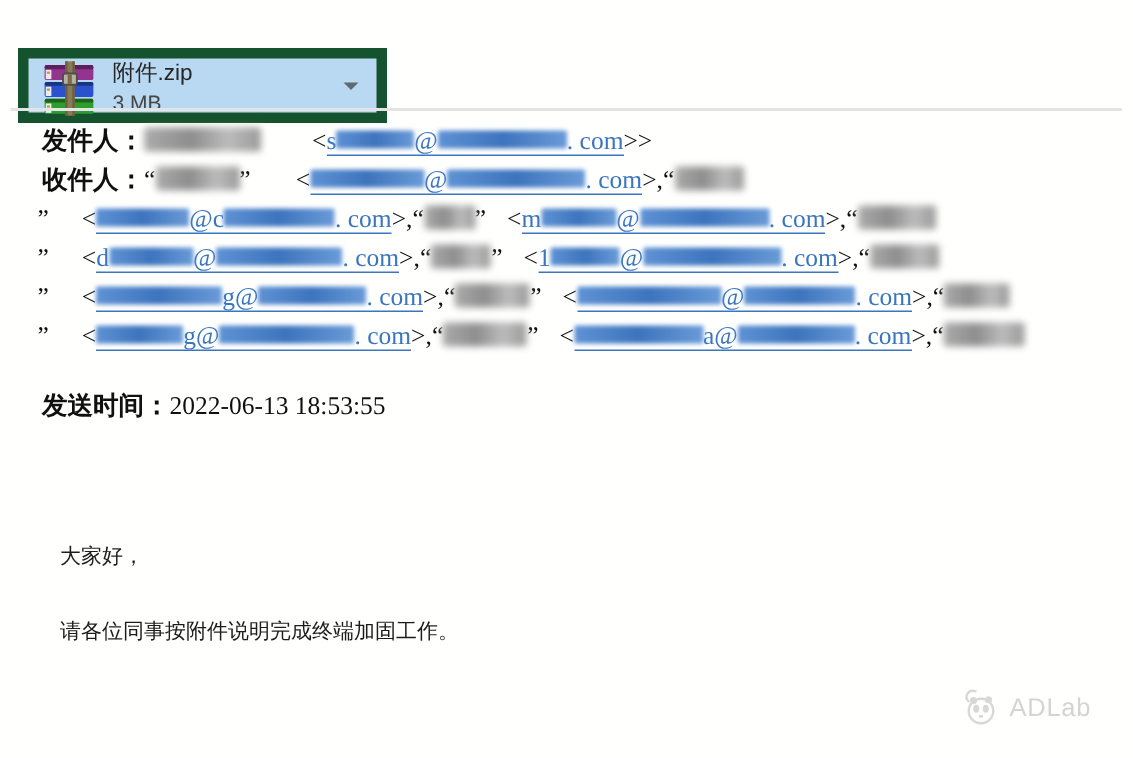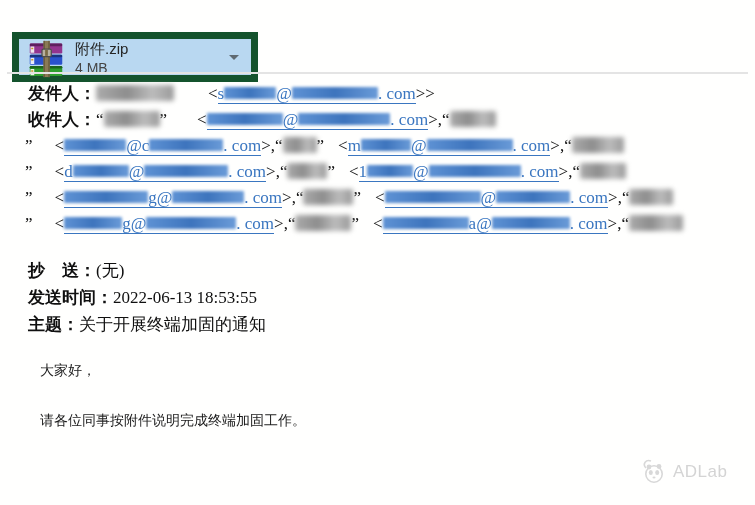--- a/index.html
+++ b/index.html
@@ -90,45 +90,39 @@
       <rect x="4.2" y="25" width="1.6" height="1.2" fill="#c99a2a"></rect>
 
       <rect x="14" y="1.5" width="5" height="29" fill="#8a7a55"></rect>
       <rect x="14" y="1.5" width="1.2" height="29" fill="#6b5d3e"></rect>
       <rect x="17.8" y="1.5" width="1.2" height="29" fill="#6b5d3e"></rect>
       <rect x="12.8" y="8" width="7.4" height="6" rx="1" fill="#b8b0a0" stroke="#4d4d4d" stroke-width="1"></rect>
       <rect x="15.3" y="8.5" width="2.2" height="5" fill="#7a6a45"></rect>
     </svg>
     <div class="attach-meta">
       <div class="fname">附件.zip</div>
-      <div class="fsize">4 MB</div>
+      <div class="fsize">3 MB</div>
     </div>
     <span class="dd-arrow"></span>
   </div>
 
   <div class="divider"></div>
 
   <div class="mailhead">
     <div class="hline"><span class="lbl">发件人：</span><span class="g" style="width: 78px;"></span><span class="sp" style="width: 34px;"></span><span>&lt;</span><a class="email"><span>s</span><span class="b" style="width: 52px;"></span><span>@</span><span class="b" style="width: 86px;"></span><span>. com</span></a><span>&gt;&gt;</span></div>
     <div>
         <div class="hline"><span class="lbl">收件人：</span><span>“</span><span class="g" style="width: 56px;"></span><span>”</span><span class="sp" style="width: 30px;"></span><span>&lt;</span><a class="email"><span class="b" style="width: 76px;"></span><span>@</span><span class="b" style="width: 92px;"></span><span>. com</span></a><span>&gt;,</span><span>“</span><span class="g" style="width: 46px;"></span></div>
         <div class="hline cont"><span>”</span><span class="sp" style="width: 22px;"></span><span>&lt;</span><a class="email"><span class="b" style="width: 62px;"></span><span>@c</span><span class="b" style="width: 74px;"></span><span>. com</span></a><span>&gt;,</span><span>“</span><span class="g" style="width: 34px;"></span><span>”</span><span class="sp" style="width: 14px;"></span><span>&lt;</span><a class="email"><span>m</span><span class="b" style="width: 50px;"></span><span>@</span><span class="b" style="width: 86px;"></span><span>. com</span></a><span>&gt;,</span><span>“</span><span class="g" style="width: 52px;"></span></div>
         <div class="hline cont"><span>”</span><span class="sp" style="width: 22px;"></span><span>&lt;</span><a class="email"><span>d</span><span class="b" style="width: 56px;"></span><span>@</span><span class="b" style="width: 84px;"></span><span>. com</span></a><span>&gt;,</span><span>“</span><span class="g" style="width: 40px;"></span><span>”</span><span class="sp" style="width: 14px;"></span><span>&lt;</span><a class="email"><span>1</span><span class="b" style="width: 46px;"></span><span>@</span><span class="b" style="width: 92px;"></span><span>. com</span></a><span>&gt;,</span><span>“</span><span class="g" style="width: 46px;"></span></div>
         <div class="hline cont"><span>”</span><span class="sp" style="width: 22px;"></span><span>&lt;</span><a class="email"><span class="b" style="width: 84px;"></span><span>g@</span><span class="b" style="width: 72px;"></span><span>. com</span></a><span>&gt;,</span><span>“</span><span class="g" style="width: 50px;"></span><span>”</span><span class="sp" style="width: 14px;"></span><span>&lt;</span><a class="email"><span class="b" style="width: 96px;"></span><span>@</span><span class="b" style="width: 74px;"></span><span>. com</span></a><span>&gt;,</span><span>“</span><span class="g" style="width: 44px;"></span></div>
         <div class="hline cont"><span>”</span><span class="sp" style="width: 22px;"></span><span>&lt;</span><a class="email"><span class="b" style="width: 58px;"></span><span>g@</span><span class="b" style="width: 90px;"></span><span>. com</span></a><span>&gt;,</span><span>“</span><span class="g" style="width: 56px;"></span><span>”</span><span class="sp" style="width: 14px;"></span><span>&lt;</span><a class="email"><span class="b" style="width: 86px;"></span><span>a@</span><span class="b" style="width: 78px;"></span><span>. com</span></a><span>&gt;,</span><span>“</span><span class="g" style="width: 54px;"></span></div>
       </div>
     <div class="meta">
       <div class="hline">
-        <span class="lbl">抄　送：</span><span>(无)</span>
-      </div>
-      <div class="hline">
         <span class="lbl">发送时间：</span><span>2022-06-13 18:53:55</span>
-      </div>
-      <div class="hline">
-        <span class="lbl">主题：</span><span>关于开展终端加固的通知</span>
       </div>
     </div>
   </div>
 
   <div class="greeting">大家好，</div>
   <div class="message">请各位同事按附件说明完成终端加固工作。</div>
 
   <div class="watermark">
     <svg width="28" height="28" viewBox="0 0 28 28">
       <path d="M6 10 C 2 6, 6 1, 11 3" fill="none" stroke="#d8d8d8" stroke-width="1.6"></path>

